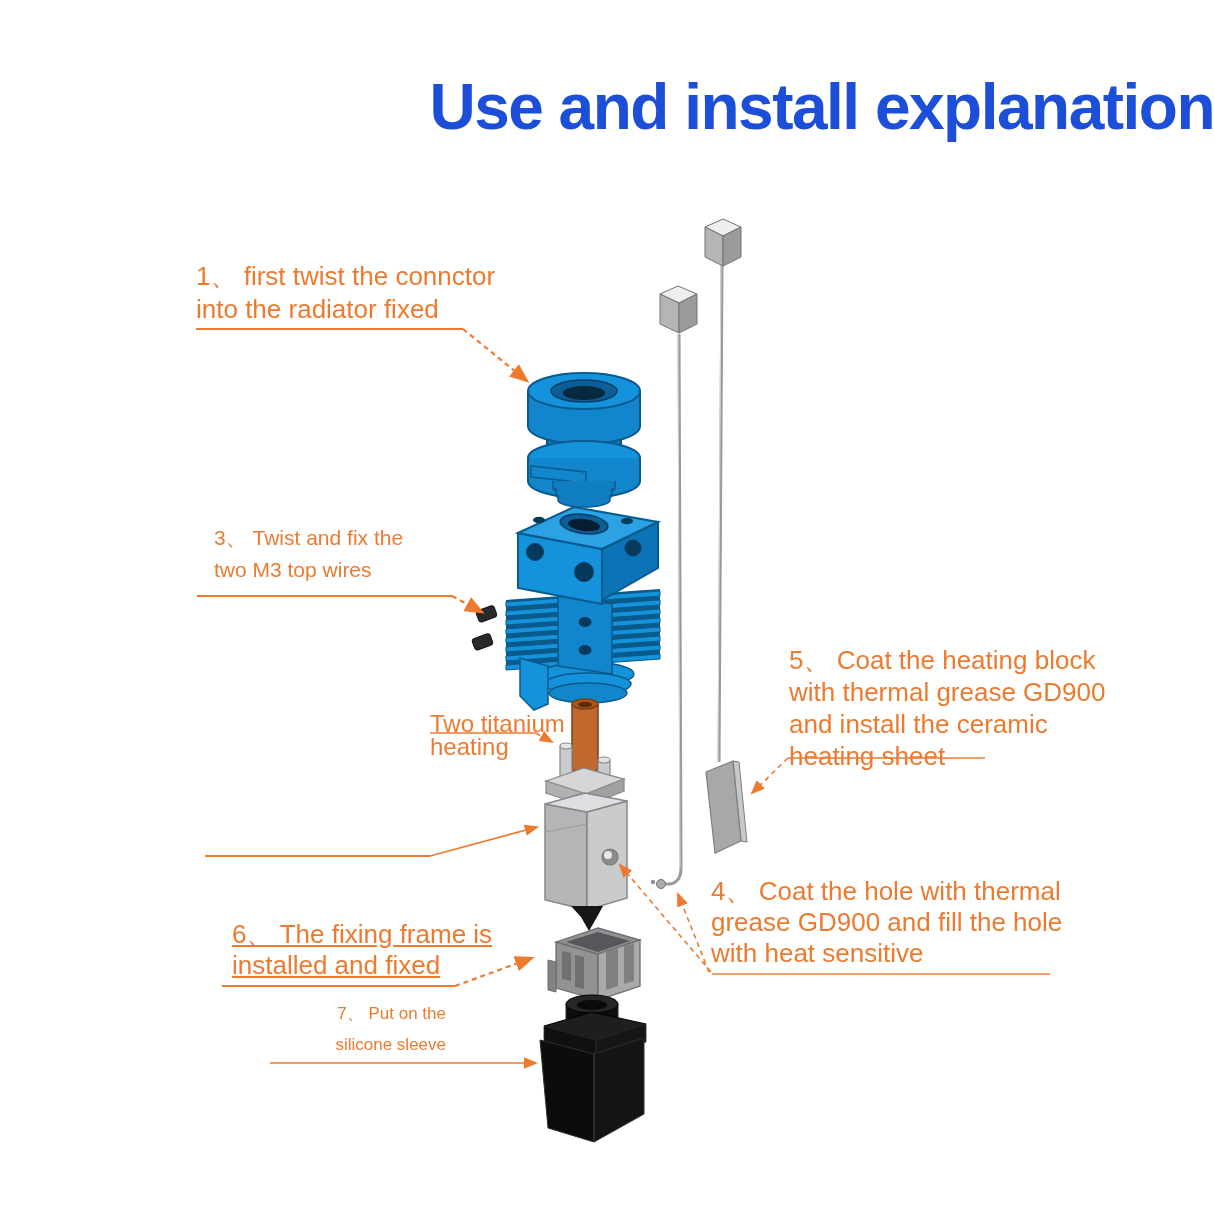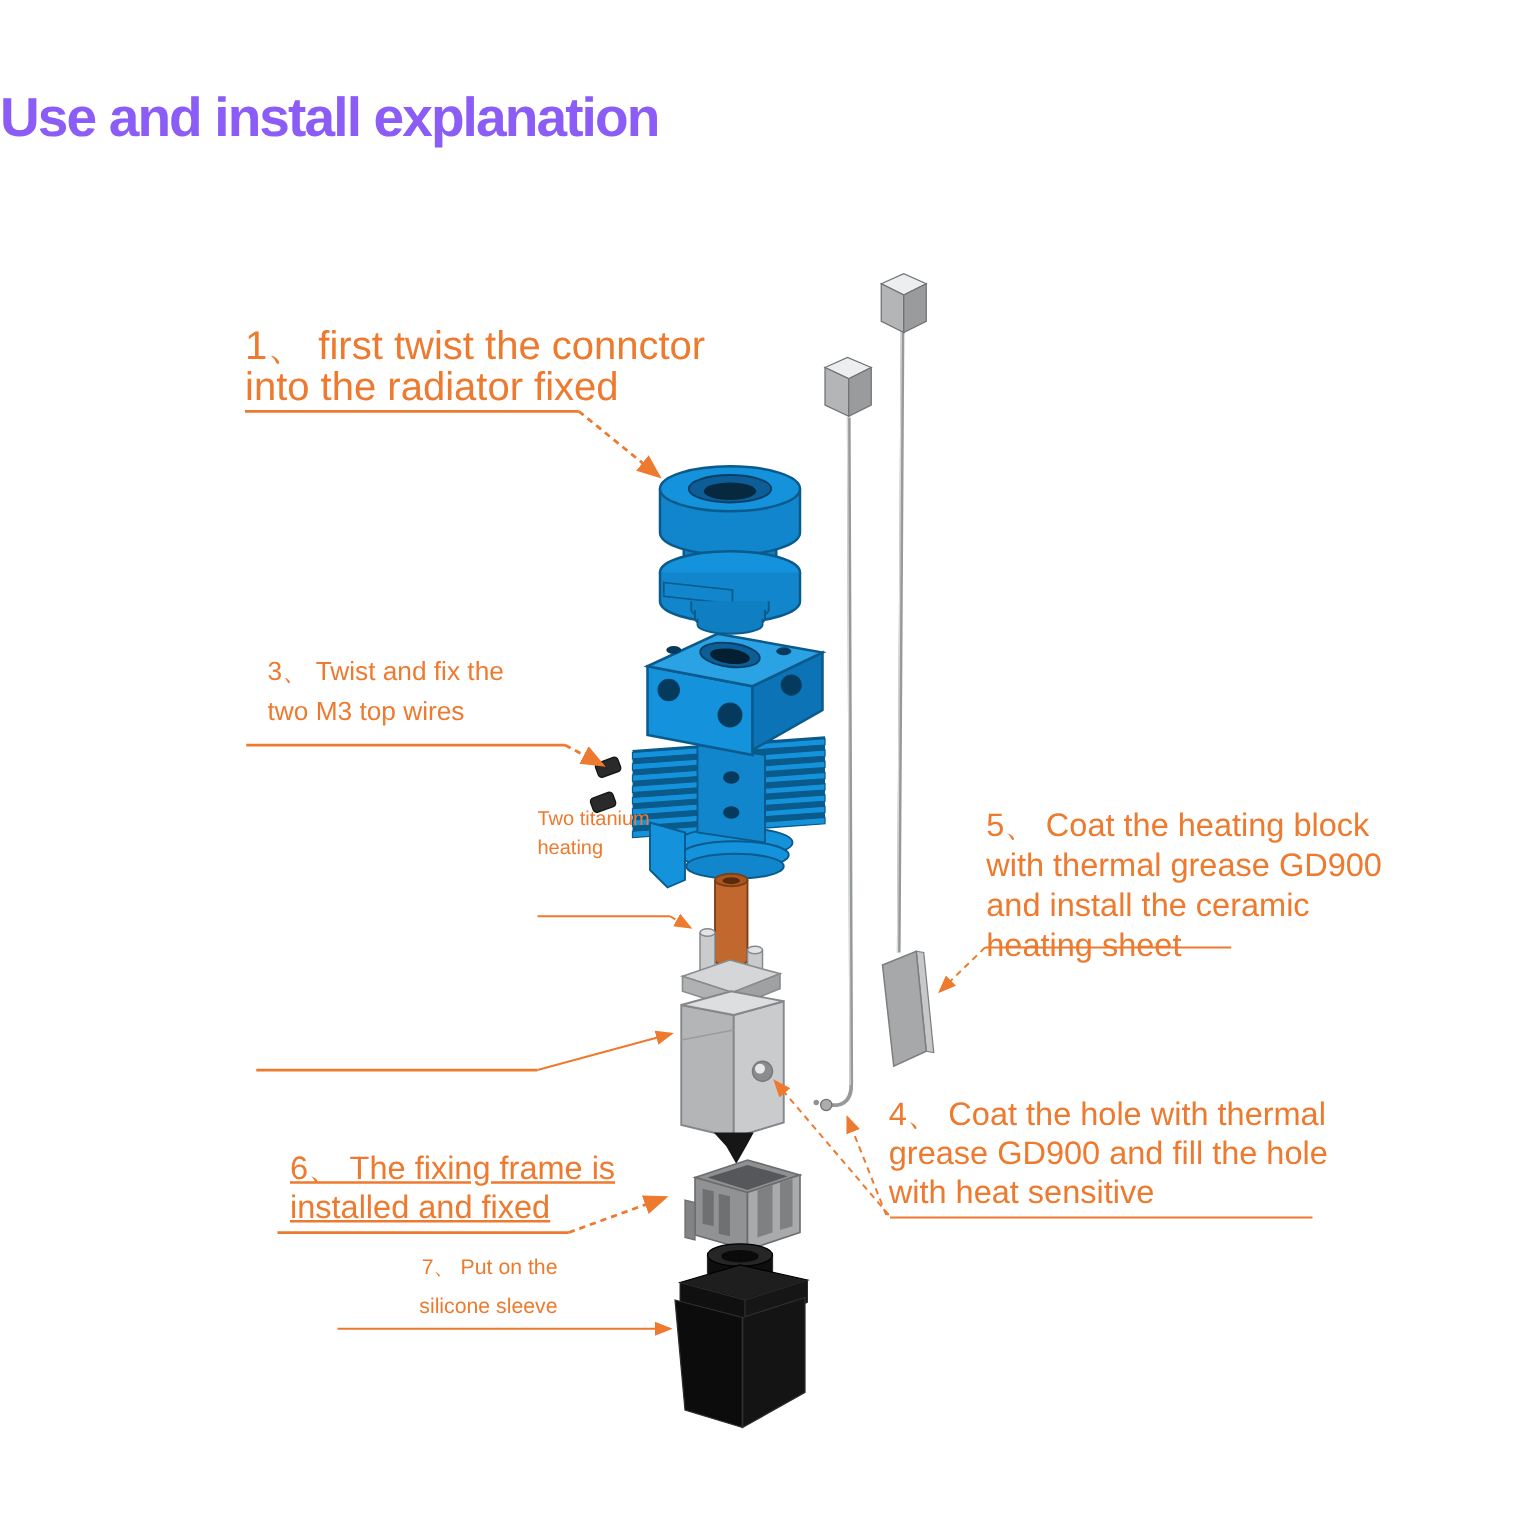--- a/index.html
+++ b/index.html
@@ -2,22 +2,22 @@
 <html style="--accent: #ED7A2E;"><head>
 <meta charset="utf-8">
 <style>
   :root{ --accent:#ED7A2E; }
   html,body{margin:0;padding:0;background:#fff;}
   .canvas{
     position:relative;width:1214px;height:1214px;background:#ffffff;overflow:hidden;
     font-family:"Liberation Sans","DejaVu Sans",sans-serif;
   }
   .title{
-    position:absolute;left:0;right:0;top:70px;text-align:left;
-    font-size:44px;font-weight:bold;color:#8b5cf6;letter-spacing:-1.5px;
+    position:absolute;left:0;right:0;top:70px;text-align:right;
+    font-size:64px;font-weight:bold;color:#1d4ed8;letter-spacing:-1.5px;
   }
   .ann{position:absolute;color:var(--accent);}
   .ann div{white-space:nowrap;}
   svg{position:absolute;left:0;top:0;}
   .ln{stroke:var(--accent);stroke-width:2.2;fill:none;}
   .thin{stroke-width:1.6;}
   .dash{stroke-dasharray:5 4;}
 </style>
 </head>
 <body>
@@ -190,31 +190,31 @@
       <line class="ln thin dash" x1="711" y1="972" x2="620" y2="865" marker-end="url(#ah)"></line>
       <line class="ln thin dash" x1="709" y1="972" x2="678" y2="894" marker-end="url(#ah)"></line>
 
       <line class="ln" x1="222" y1="986" x2="455" y2="986"></line>
       <line class="ln dash" x1="455" y1="986" x2="532" y2="958" marker-end="url(#ah)"></line>
 
       <line class="ln thin" x1="270" y1="1063" x2="536" y2="1063" marker-end="url(#ah)"></line>
     </g>
   </svg>
 
-  <div class="ann" style="left:196px;top:260px;font-size:32px;line-height:33px;">
+  <div class="ann" style="left:196px;top:260px;font-size:26px;line-height:33px;">
     <div>1、 first twist the connctor</div>
     <div>into the radiator fixed</div>
   </div>
 
   <div class="ann" style="left:214px;top:522px;font-size:21px;line-height:32px;">
     <div>3、 Twist and fix the</div>
     <div>two M3 top wires</div>
   </div>
 
-  <div class="ann" style="left:430px;top:644px;font-size:16px;line-height:23px;">
+  <div class="ann" style="left:430px;top:712px;font-size:24px;line-height:23px;">
     <div>Two titanium</div>
     <div>heating</div>
   </div>
 
 
   <div class="ann" style="left:789px;top:644px;font-size:26px;line-height:32px;">
     <div>5、 Coat the heating block</div>
     <div>with thermal grease GD900</div>
     <div>and install the ceramic</div>
     <div>heating sheet</div>

